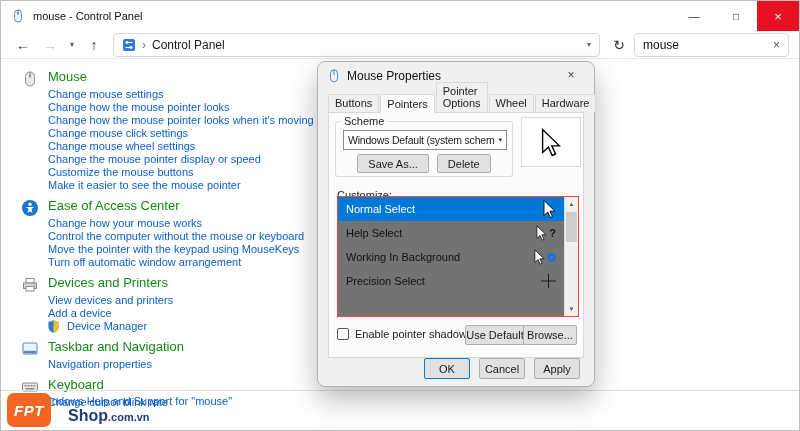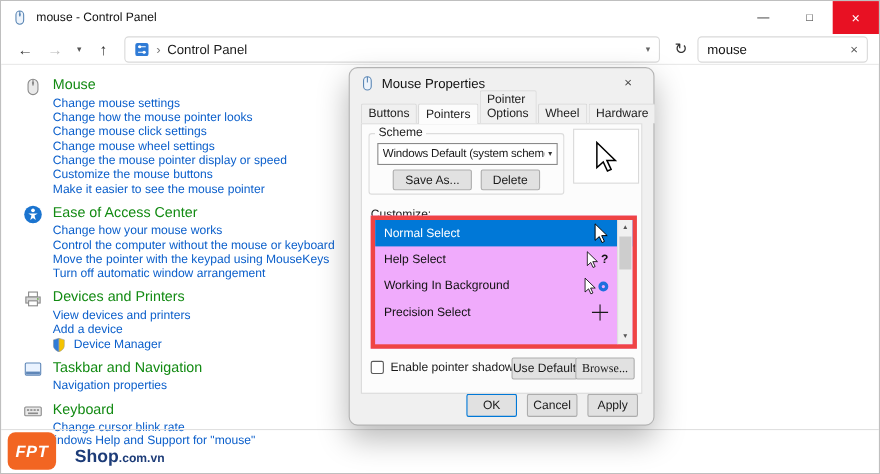--- a/index.html
+++ b/index.html
@@ -57,37 +57,37 @@
   .scheme{position:absolute;left:6px;top:2px;width:178px;height:62px;border:1px solid #dcdcdc;border-radius:3px;}
   .scheme legend{font-size:11px;margin-left:5px;padding:0 3px;color:#222;}
   .combo{position:absolute;left:7px;top:3px;width:164px;height:20px;border:1px solid #8a8a8a;background:#fff;display:flex;align-items:center;padding:0 4px;gap:3px;}
   .combo-text{flex:1;font-size:10.5px;letter-spacing:-.2px;white-space:nowrap;overflow:hidden;}
   .combo-chev{font-size:7px;color:#333;}
   .scheme-btns{position:absolute;left:0;top:27px;width:100%;display:flex;justify-content:center;gap:8px;}
   .btn{background:#e1e1e1;border:1px solid #adadad;border-radius:2px;font-size:11px;font-family:inherit;display:flex;align-items:center;justify-content:center;color:#1a1a1a;}
   .btn.sm{height:19px;padding:0 10px;}
   .preview{position:absolute;left:192px;top:4px;width:60px;height:50px;background:#fff;border:1px solid #d9d9d9;display:flex;align-items:center;justify-content:center;}
   .customize-label{position:absolute;left:8px;top:76px;font-size:11px;}
-  .plist{position:absolute;left:8px;top:83px;width:242px;height:121px;background:#f0abfc;border:4px solid #ef4444;overflow:hidden;}
+  .plist{position:absolute;left:8px;top:83px;width:242px;height:121px;background:#737373;border:1px solid #ef4444;overflow:hidden;}
   .prow{height:24px;display:flex;align-items:center;padding-left:8px;position:relative;font-size:11px;color:#111;}
   .prow .pcur{position:absolute;right:22px;top:50%;transform:translateY(-50%);display:flex;align-items:center;gap:2px;}
   .prow.sel{background:var(--selection-blue,#0078d7);color:#fff;}
   .qmark{font-weight:bold;font-size:11px;}
   .ring{display:inline-block;width:9px;height:9px;border:3px solid var(--busy-blue,#1f6fde);border-radius:50%;}
   .ring.big{width:11px;height:11px;border-width:3.5px;}
   .vscroll{position:absolute;right:0;top:0;bottom:0;width:14px;background:#f0f0f0;border-left:1px solid #dedede;}
   .varrow{height:14px;display:flex;align-items:center;justify-content:center;font-size:6px;color:#555;}
   .varrow.down{position:absolute;bottom:0;left:0;right:0;}
   .vthumb{position:absolute;top:15px;left:1px;right:1px;height:30px;background:#cdcdcd;}
   .below-row{position:absolute;left:8px;top:212px;right:6px;height:20px;}
   .cb-row{display:flex;align-items:center;gap:6px;position:absolute;left:0;top:3px;}
   .cb{width:12px;height:12px;border:1px solid #595959;border-radius:2px;background:#fff;display:inline-block;}
   .cb-label{font-size:11px;}
   .btn.usedef{position:absolute;left:128px;top:0;width:60px;height:20px;}
-  .btn.browse{position:absolute;right:0;top:0;width:54px;height:20px;font-family:Liberation Serif, serif;}
+  .btn.browse{position:absolute;right:0;top:0;width:54px;height:20px;}
   .dlg-footer{position:absolute;bottom:7px;right:14px;display:flex;gap:9px;}
   .btn.footerbtn{width:46px;height:21px;}
   .btn.default{border:1px solid var(--selection-blue,#0078d7);}
 </style>
 </head>
 <body>
 
 <div class="titlebar">
   <span class="app-icon">
     <svg width="14" height="14" viewBox="0 0 14 14">
@@ -136,20 +136,21 @@
     <span class="sec-icon">
       <svg width="18" height="18" viewBox="0 0 18 18">
           <rect x="4.5" y="2" width="9" height="14" rx="4.5" fill="#e9e9e9" stroke="#8a8a8a"></rect>
           <line x1="9" y1="2" x2="9" y2="8" stroke="#8a8a8a"></line>
           <rect x="8.1" y="4" width="1.8" height="3" rx="0.9" fill="#8a8a8a"></rect>
         </svg>
     </span>
     <h2>Mouse</h2>
     <a class="tlink">Change mouse settings</a>
     <a class="tlink">Change how the mouse pointer looks</a>
+    <a class="tlink">Change how the mouse pointer looks when it's moving</a>
     <a class="tlink">Change mouse click settings</a>
     <a class="tlink">Change mouse wheel settings</a>
     <a class="tlink">Change the mouse pointer display or speed</a>
     <a class="tlink">Customize the mouse buttons</a>
     <a class="tlink">Make it easier to see the mouse pointer</a>
   </div>
 
   <div class="section">
     <span class="sec-icon">
       <svg width="18" height="18" viewBox="0 0 18 18">

